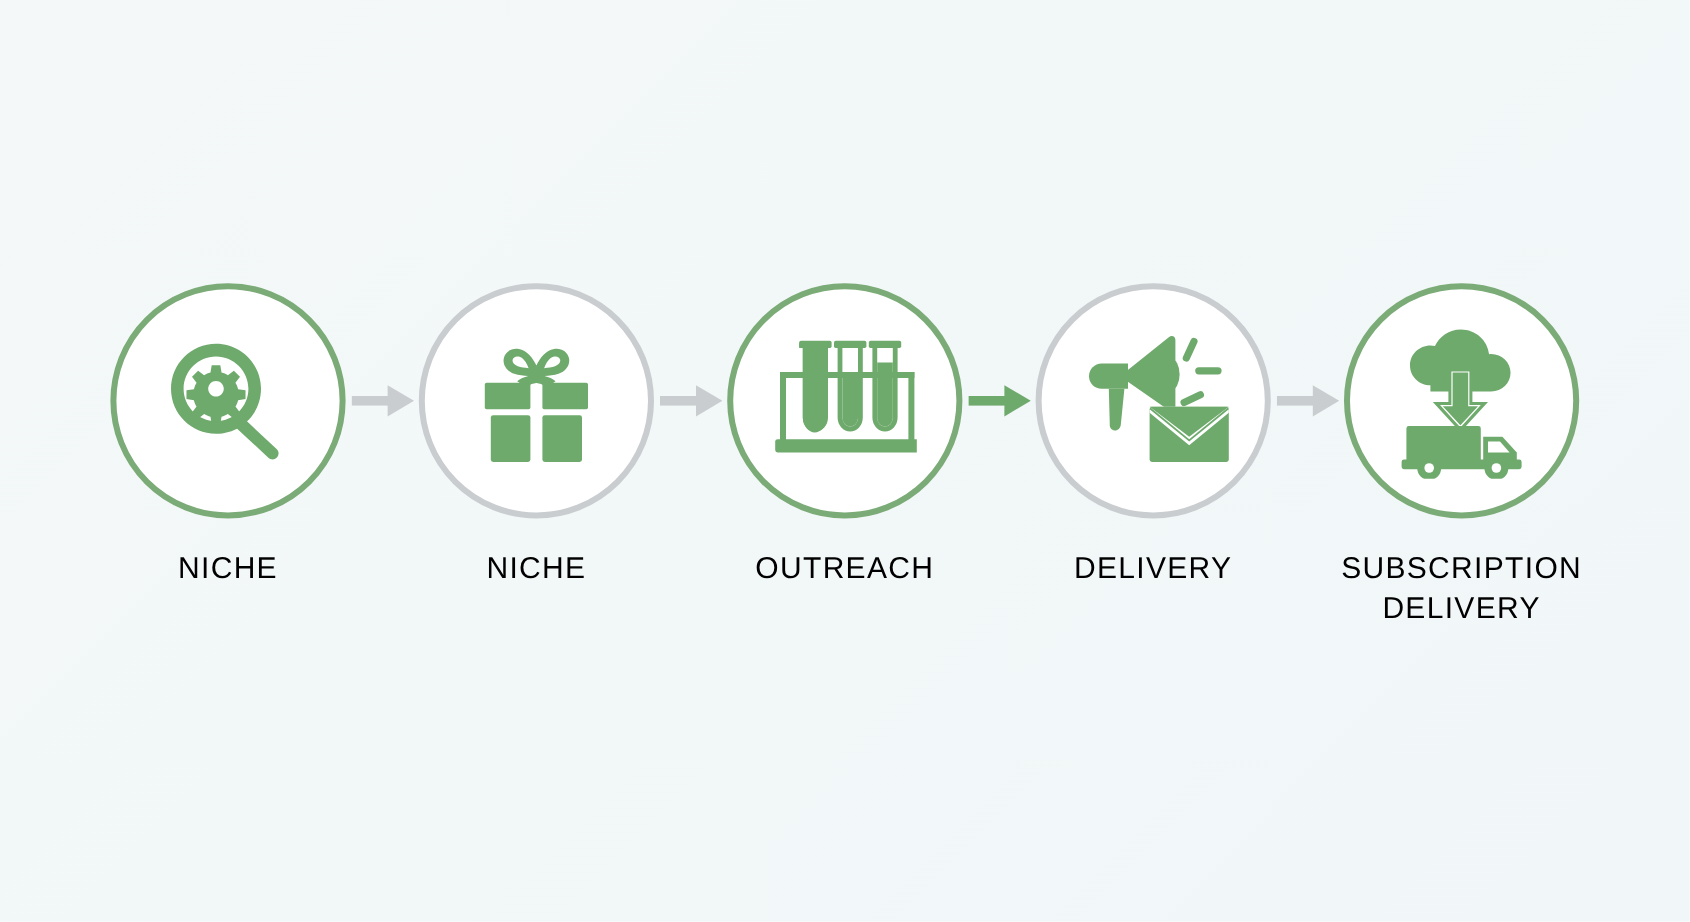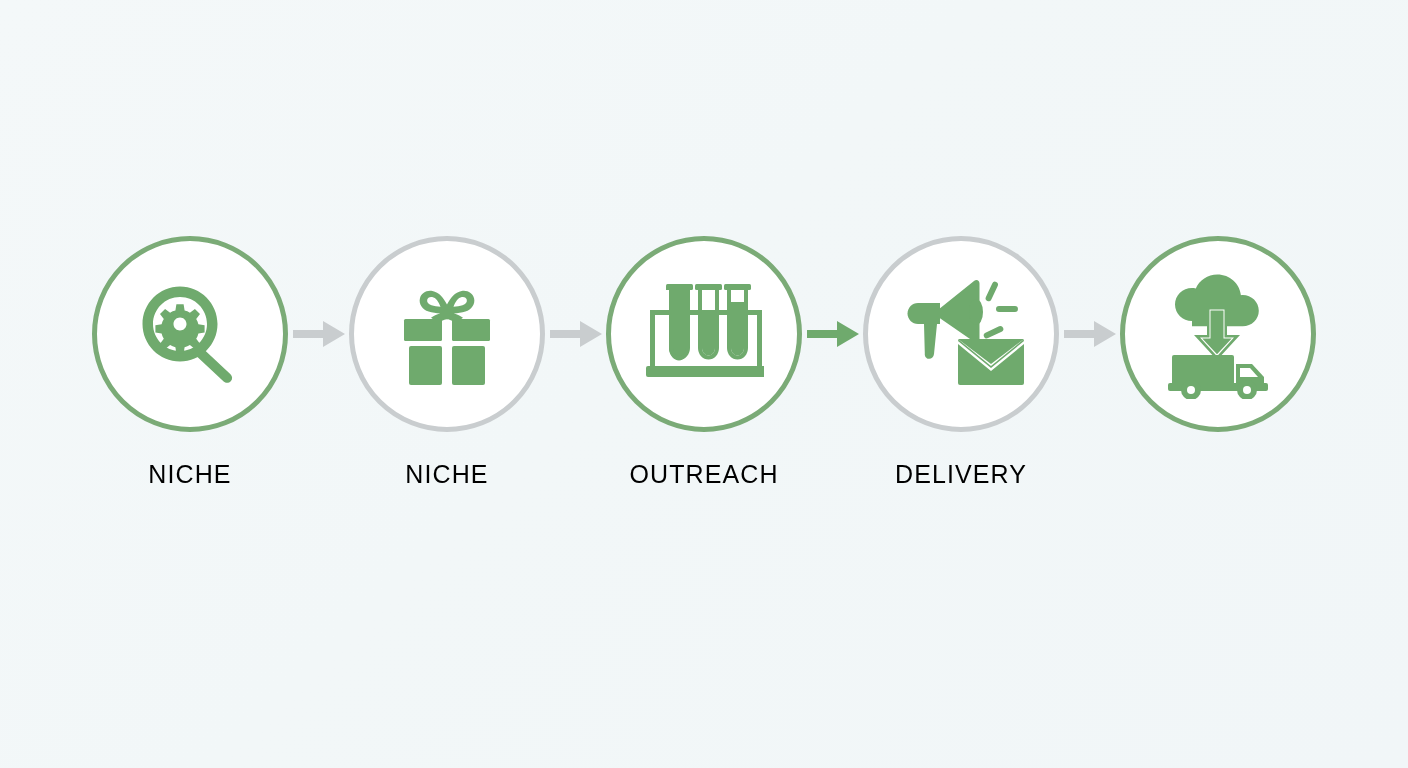--- a/index.html
+++ b/index.html
@@ -239,16 +239,18 @@
               <rect x="6" y="114" width="100" height="8" rx="2"></rect>
 
               <circle cx="29" cy="121" r="10"></circle>
               <circle cx="29" cy="121" r="4" fill="#ffffff"></circle>
               <circle cx="85" cy="121" r="10"></circle>
               <circle cx="85" cy="121" r="4" fill="#ffffff"></circle>
             </g>
           </svg>
         </span>
       </div>
+      <div class="step-label">SUBSCRIPTION
+DELIVERY</div>
     </div>
 
   </div>
 </div>
 
 </body></html>

